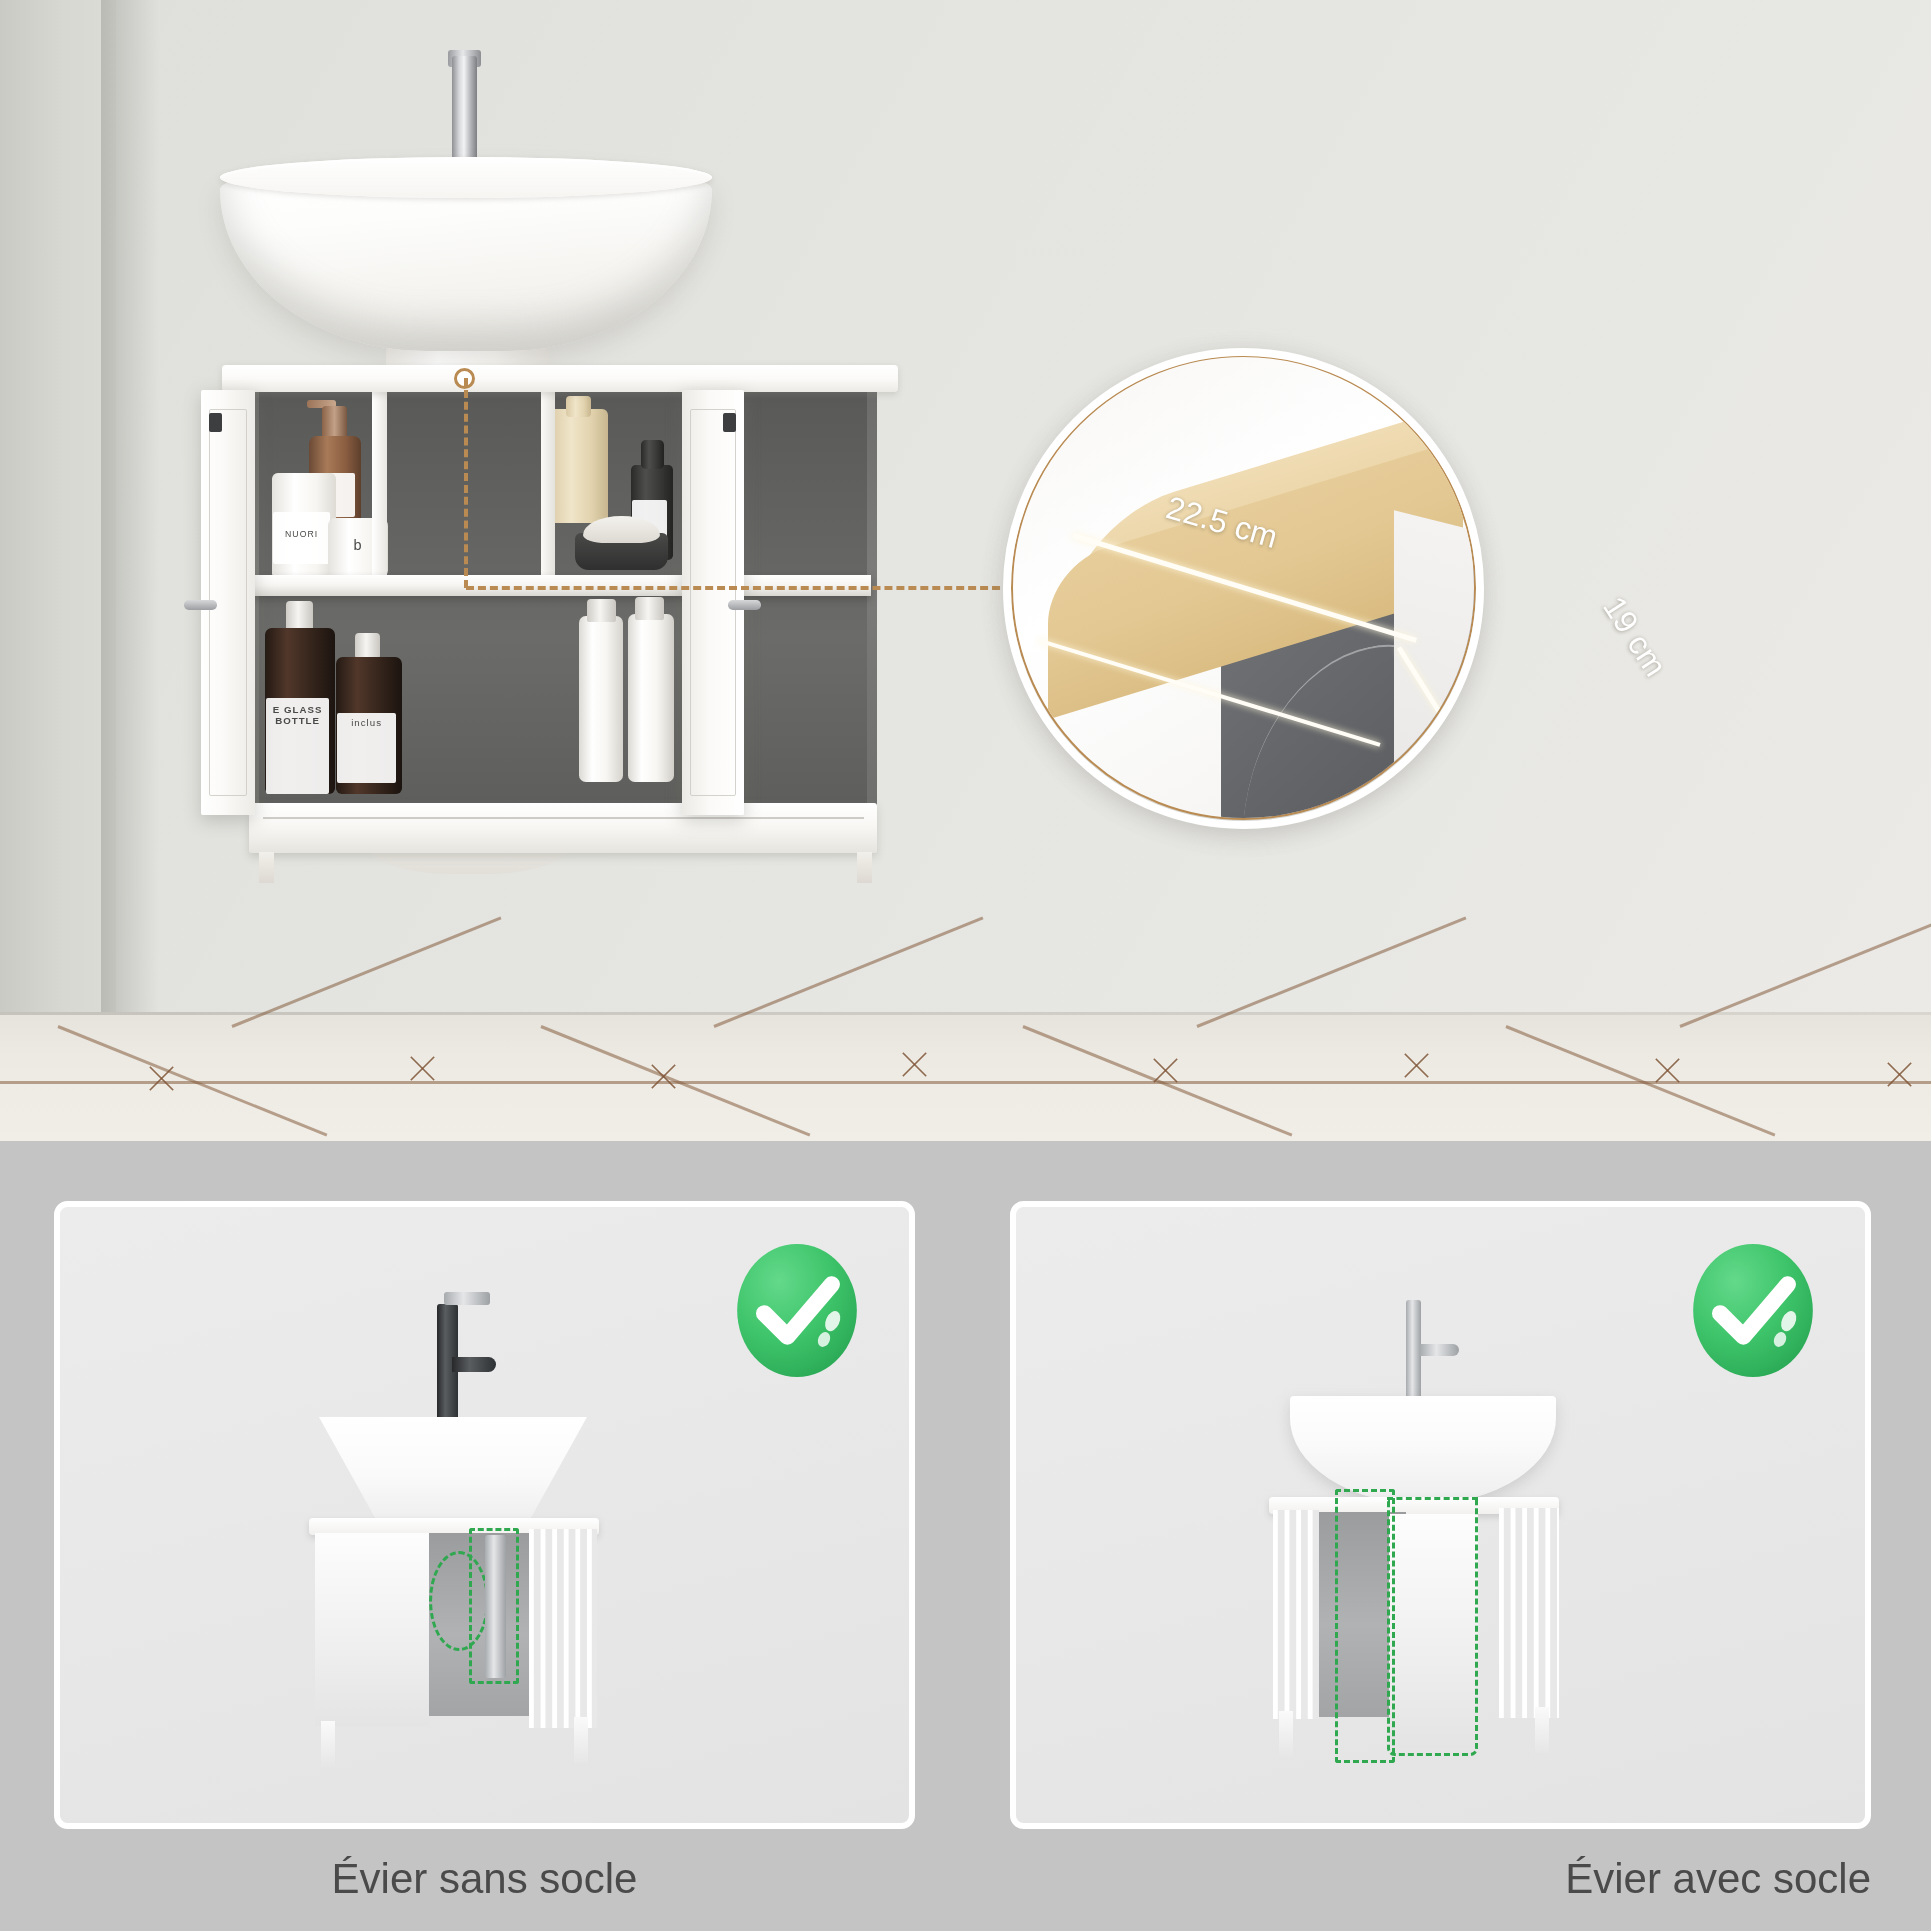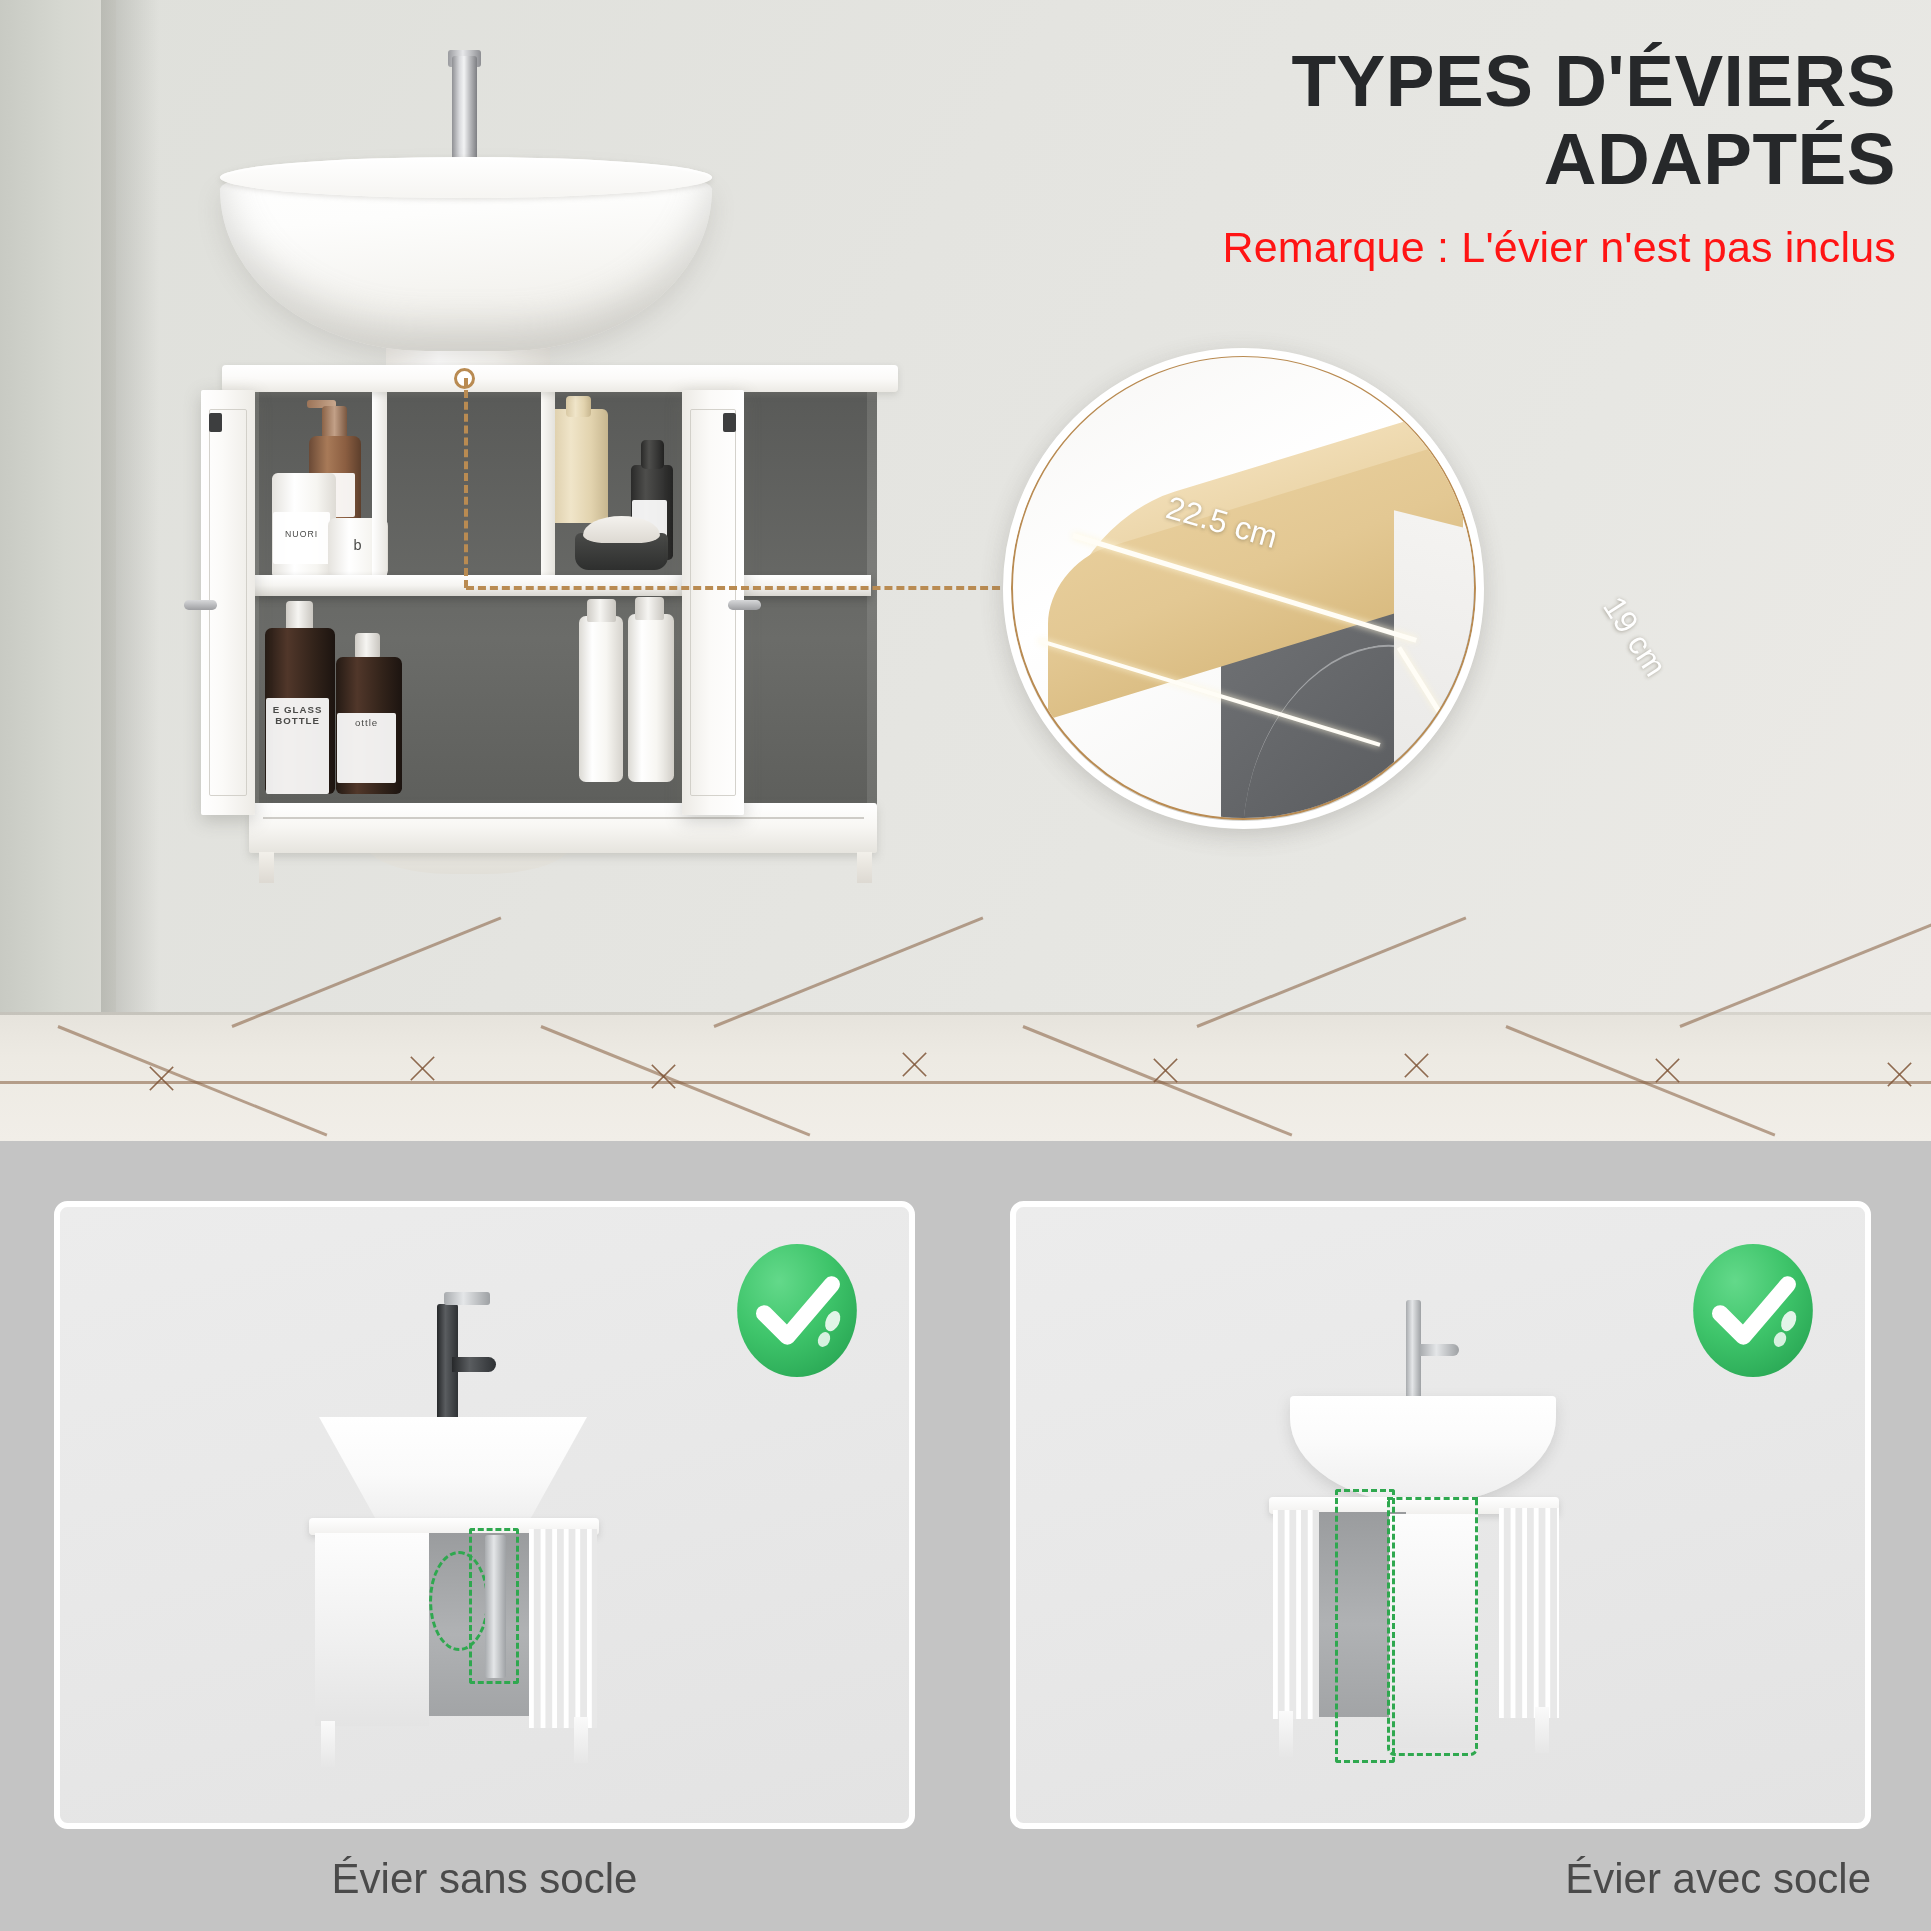--- a/index.html
+++ b/index.html
@@ -431,21 +431,21 @@
 
     <div class="prop tall-white-cap" style="left:286px; top:601px; width:27px; height:29px;"></div>
     <div class="prop bottle-dark-glass" style="left:265px; top:628px; width:70px; height:166px;">
       <div class="label-strip" style="top:70px; height:96px;">
         <div class="label-txt" style="top:5.8px; font-size:9.7px; font-weight:700;">E GLASS BOTTLE</div>
       </div>
     </div>
     <div class="prop tall-white-cap" style="left:355px; top:633px; width:25px; height:25px;"></div>
     <div class="prop bottle-dark-glass" style="left:336px; top:657px; width:66px; height:137px;">
       <div class="label-strip" style="top:56px; height:70px;">
-        <div class="label-txt" style="top:3.9px; font-size:9.7px;">ottle</div>
+        <div class="label-txt" style="top:3.9px; font-size:9.7px;">inclus</div>
       </div>
     </div>
 
     <div class="prop white-bottle" style="left:579px; top:616px; width:44px; height:166px;"></div>
     <div class="prop tall-white-cap" style="left:587px; top:599px; width:29px; height:23px;"></div>
     <div class="prop white-bottle" style="left:628px; top:614px; width:46px; height:168px;"></div>
     <div class="prop tall-white-cap" style="left:635px; top:597px; width:29px; height:23px;"></div>
 
     <div class="cab-plinth"></div>
     <div class="cab-plinth-line"></div>
@@ -458,25 +458,20 @@
       <div class="door-panel"></div>
       <div class="hinge" style="left:7.7px; top:23px;"></div>
       <div class="knob" style="left:-17.4px; top:210px;"></div>
     </div>
     <div class="door right">
       <div class="door-panel"></div>
       <div class="hinge" style="right:7.7px; top:23px;"></div>
       <div class="knob" style="right:-17.4px; top:210px;"></div>
     </div>
 
-    <div class="title-block">
-      <div class="title-line">TYPES D'ÉVIERS</div>
-      <div class="title-line">ADAPTÉS</div>
-      <div class="subtitle">Remarque : L'évier n'est pas inclus</div>
-    </div>
 
     <div class="leader-dot"></div>
     <div class="leader-v"></div>
     <div class="leader"></div>
 
     <div class="callout-circle">
       <div class="co-bench-back"></div>
       <div class="co-grey-floor"></div>
       <div class="co-bench"></div>
       <div class="co-grey-curve"></div>

